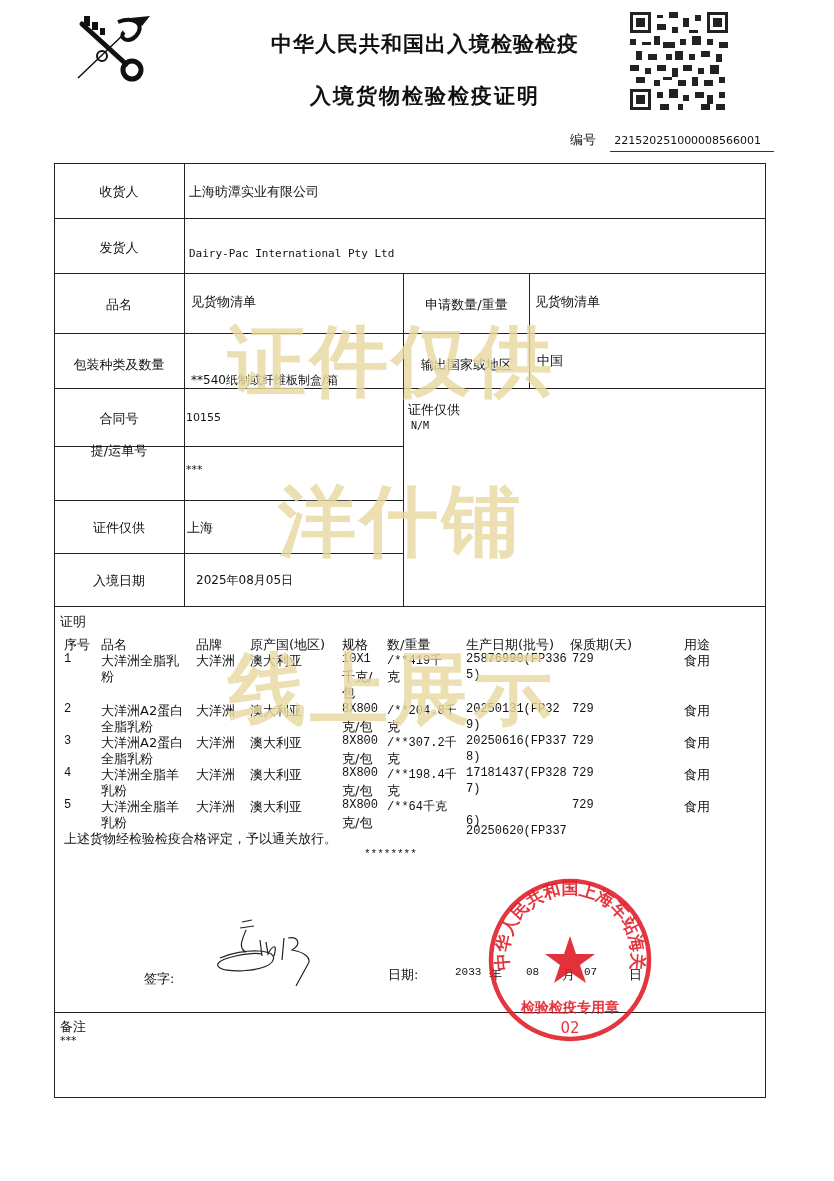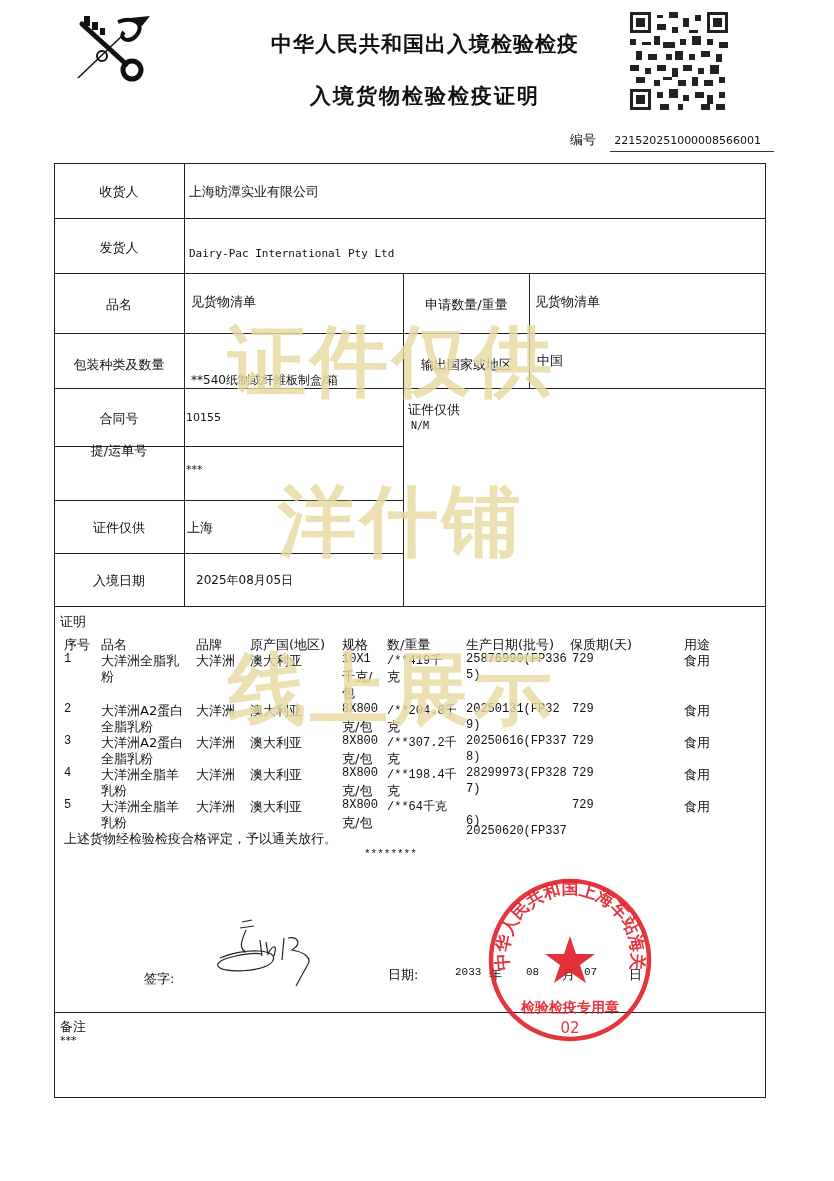--- a/index.html
+++ b/index.html
@@ -221,21 +221,21 @@
 <div>
   <div class="val gm" style="left:64px;top:766px">4</div>
   <div class="val" style="left:101px;top:766px">大洋洲全脂羊</div>
   <div class="val" style="left:101px;top:782px">乳粉</div>
   <div class="val" style="left:196px;top:766px">大洋洲</div>
   <div class="val" style="left:250px;top:766px">澳大利亚</div>
   <div class="val gm" style="left:342px;top:766px">8X800</div>
   <div class="val" style="left:342px;top:782px">克/包</div>
   <div class="val gm" style="left:387px;top:766px">/**198.4千</div>
   <div class="val" style="left:387px;top:782px">克</div>
-  <div class="val gm" style="left:466px;top:766px">28299973(FP328</div>
+  <div class="val gm" style="left:466px;top:766px">17181437(FP328</div>
   <div class="val gm" style="left:466px;top:782px">7)</div>
   <div class="val gm" style="left:572px;top:766px">729</div>
   <div class="val" style="left:684px;top:766px">食用</div>
 </div>
 <div>
   <div class="val gm" style="left:64px;top:798px">5</div>
   <div class="val" style="left:101px;top:798px">大洋洲全脂羊</div>
   <div class="val" style="left:101px;top:814px">乳粉</div>
   <div class="val" style="left:196px;top:798px">大洋洲</div>
   <div class="val" style="left:250px;top:798px">澳大利亚</div>

